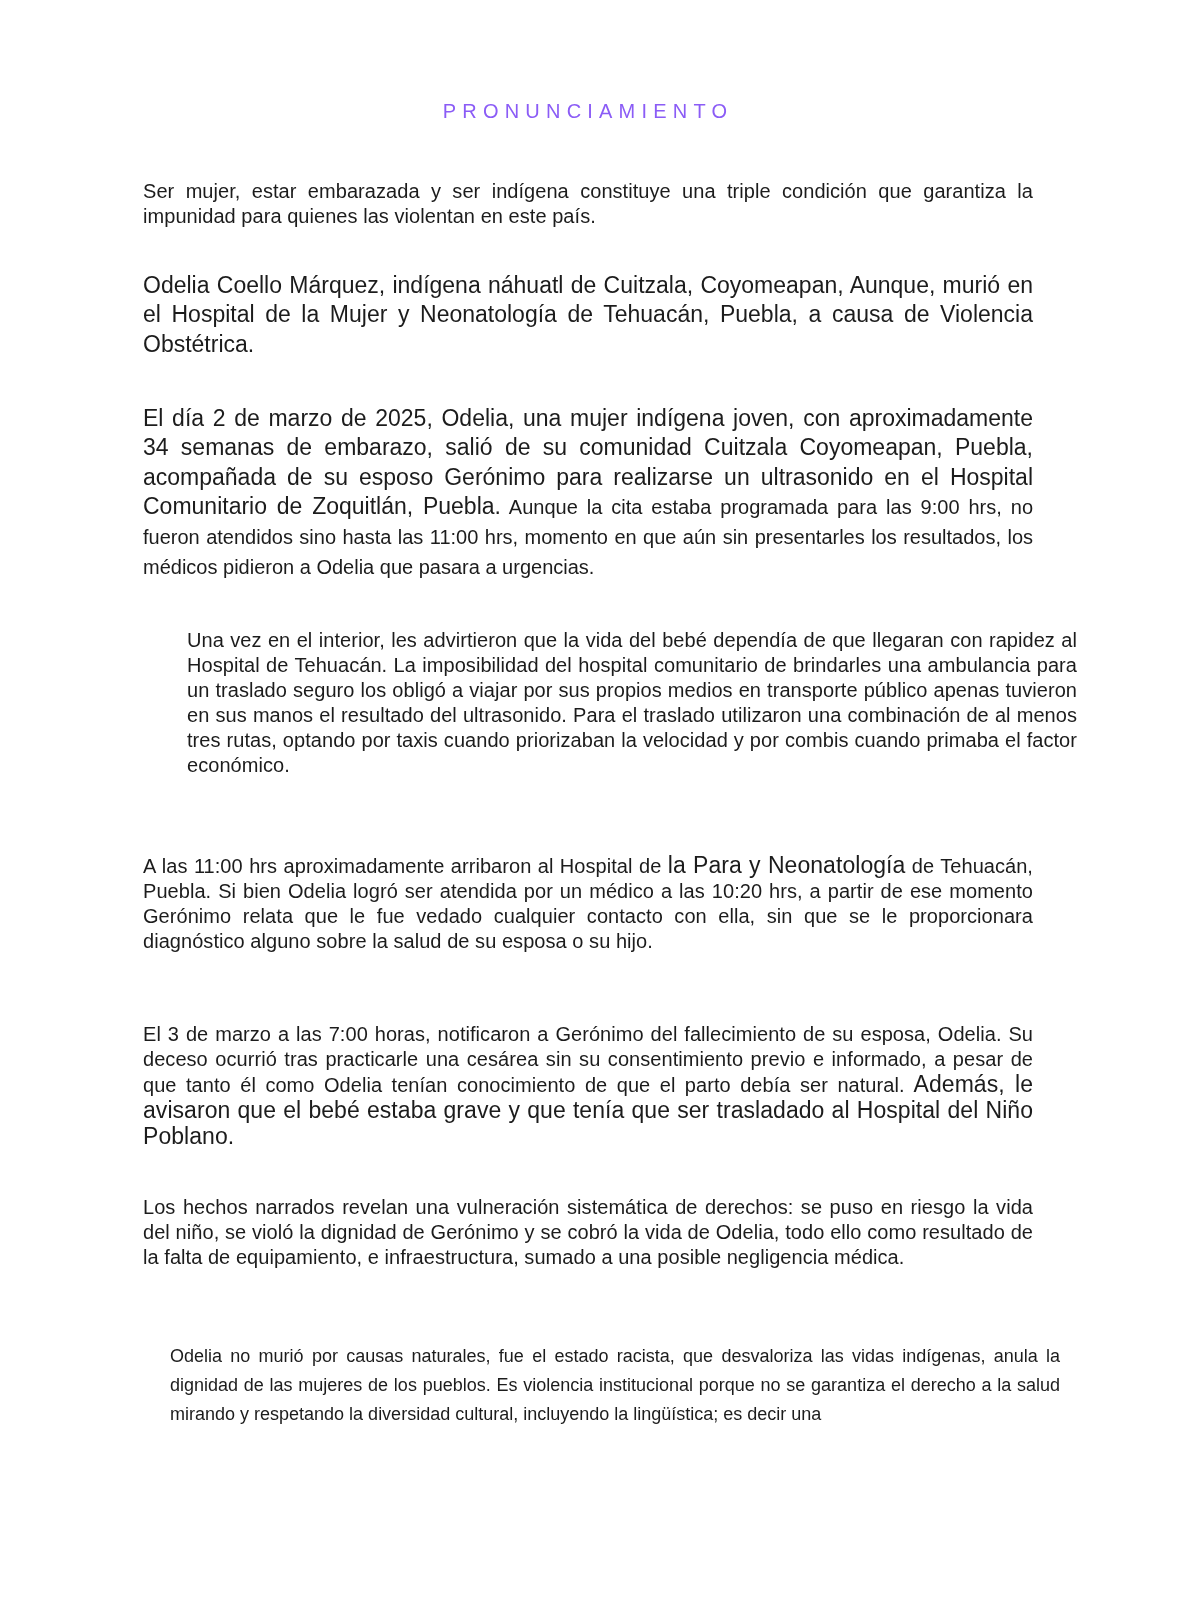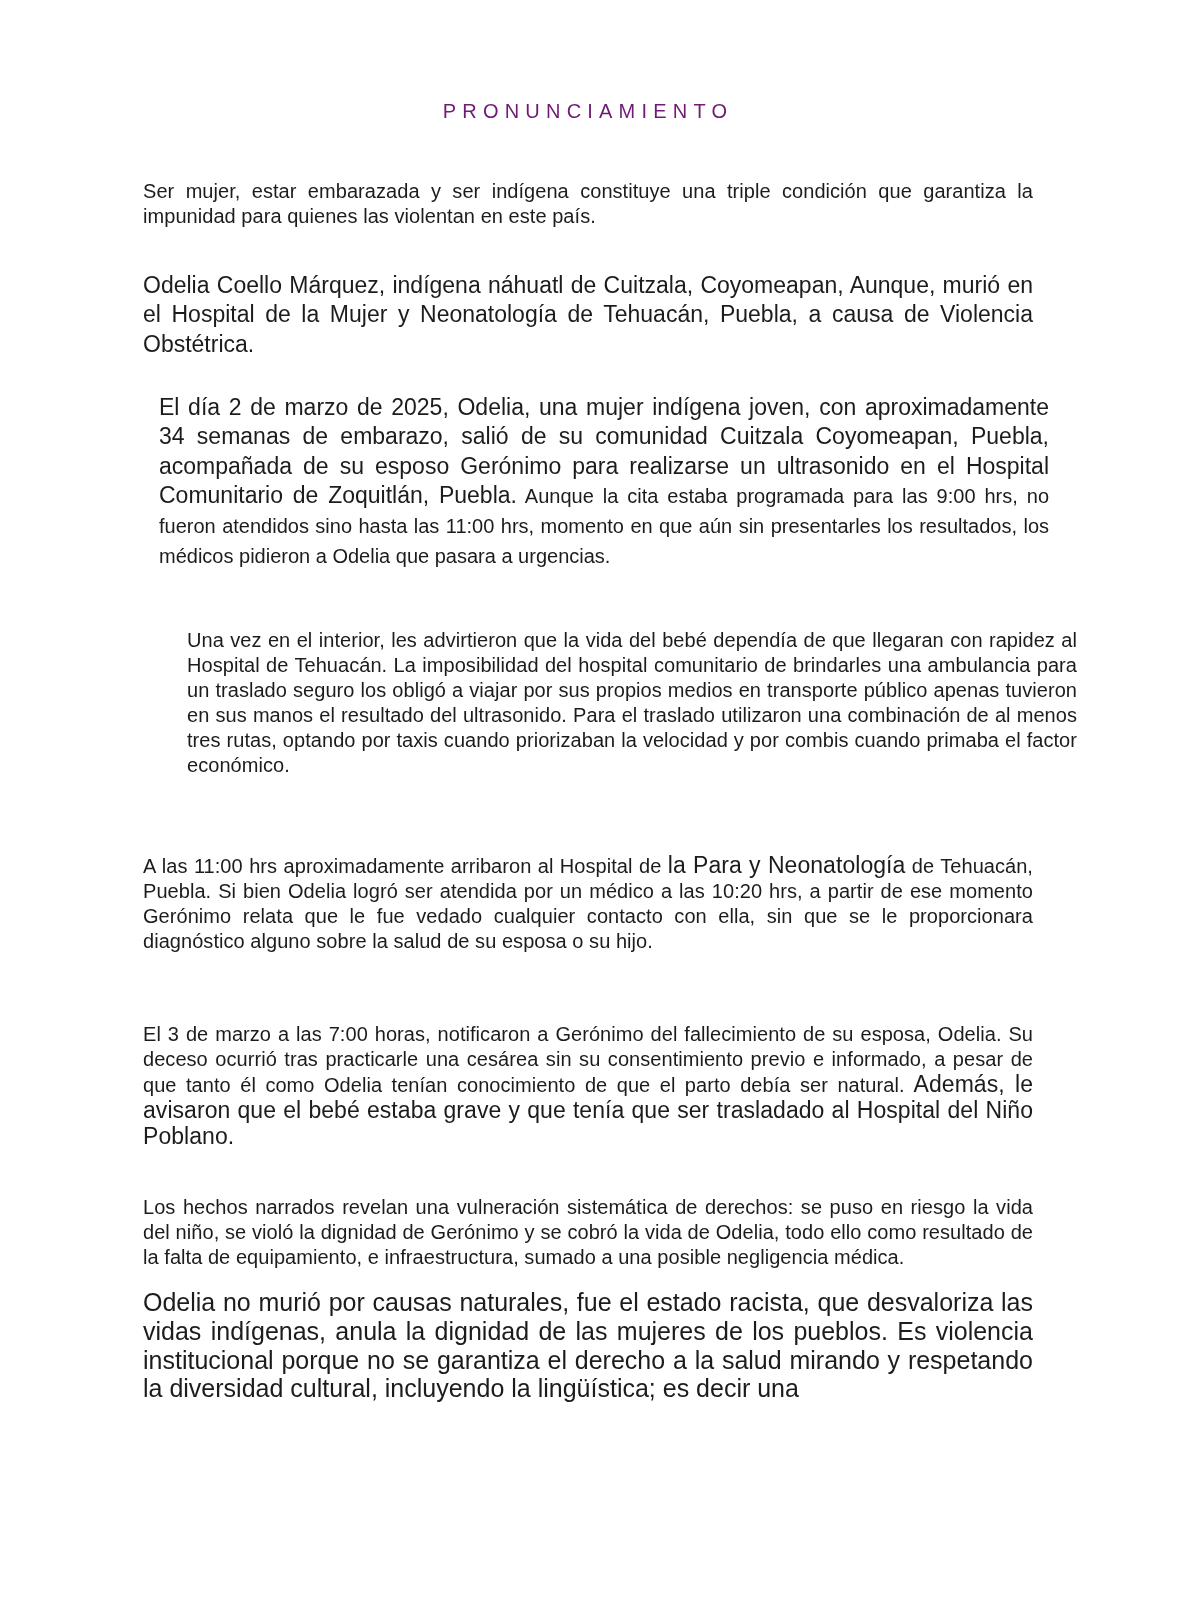--- a/index.html
+++ b/index.html
@@ -5,45 +5,45 @@
   html, body { margin: 0; padding: 0; background: #ffffff; }
   body {
     width: 1200px; height: 1600px; overflow: hidden; position: relative;
     color: #1c1c1c;
     font-family: "Liberation Sans", sans-serif;
   }
   .page { position: absolute; left: 143px; top: 0; width: 890px; }
   .title {
     position: absolute; left: 0; top: 100px; width: 890px;
     text-align: center;
-    font-size: 20px; letter-spacing: 6.2px; color: #701a75;
+    font-size: 20px; letter-spacing: 6.2px; color: #8b5cf6;
     font-family: "Liberation Sans Narrow", "Liberation Sans", sans-serif;
   }
   .para {
     position: absolute; left: 0; width: 890px;
     text-align: justify; text-align-last: left;
     margin: 0;
   }
   .narrow {
     font-family: "Liberation Sans", sans-serif;
     font-size: 20px; line-height: 25px;
     transform-origin: 0 0;
     letter-spacing: 0.05px;
   }
   .arial { font-family: "Liberation Sans", sans-serif; font-size: 23px; line-height: 29.3px; }
   .sm { font-size: 20px; }
   .lg { font-size: 23px; }
   .p1 { top: 179px; }
   .p2 { top: 271px; }
-  .p3 { top: 393px; margin-left: 16px; }
+  .p3 { top: 404px; }
   .p4 { top: 628px; margin-left: 44px; }
   .p5 { top: 853px; }
   .p6 { top: 1022px; }
   .p7 { top: 1195px; }
-  .p8 { top: 1288px; font-size: 25px; line-height: 28.8px; }
+  .p8 { top: 1342px; font-size: 18px; line-height: 28.8px; margin-left: 27px; }
 </style>
 </head>
 <body>
 
 <div class="page">
   <div class="title">PRONUNCIAMIENTO</div>
 
   <p class="para narrow p1">
     <span>Ser mujer, estar embarazada y ser indígena constituye una triple condición que garantiza la impunidad para quienes las violentan en este país.</span>
   </p>

